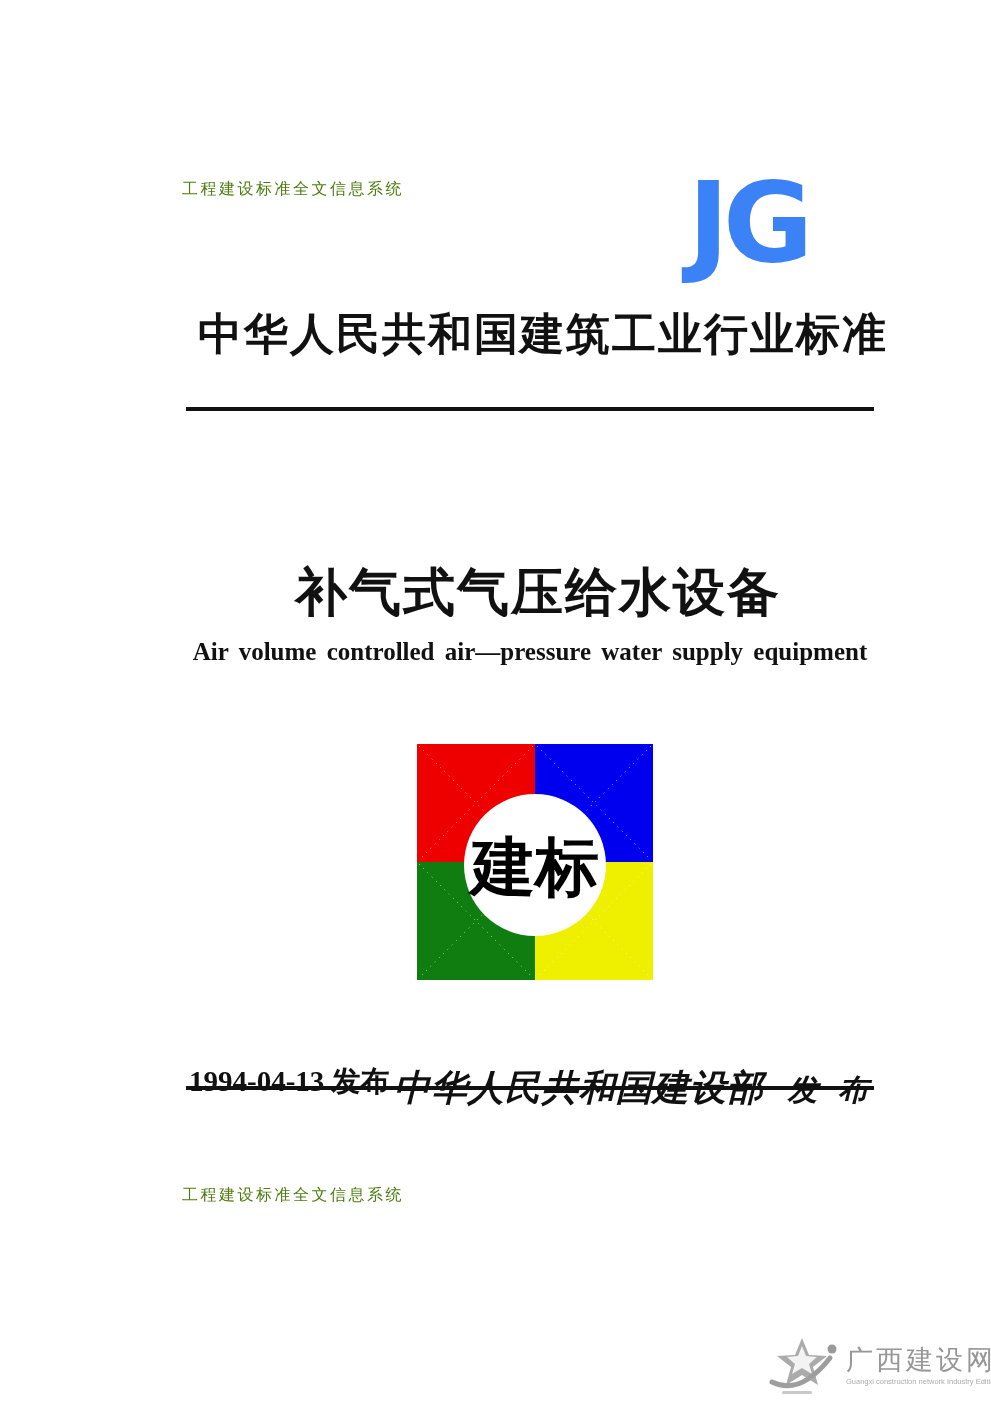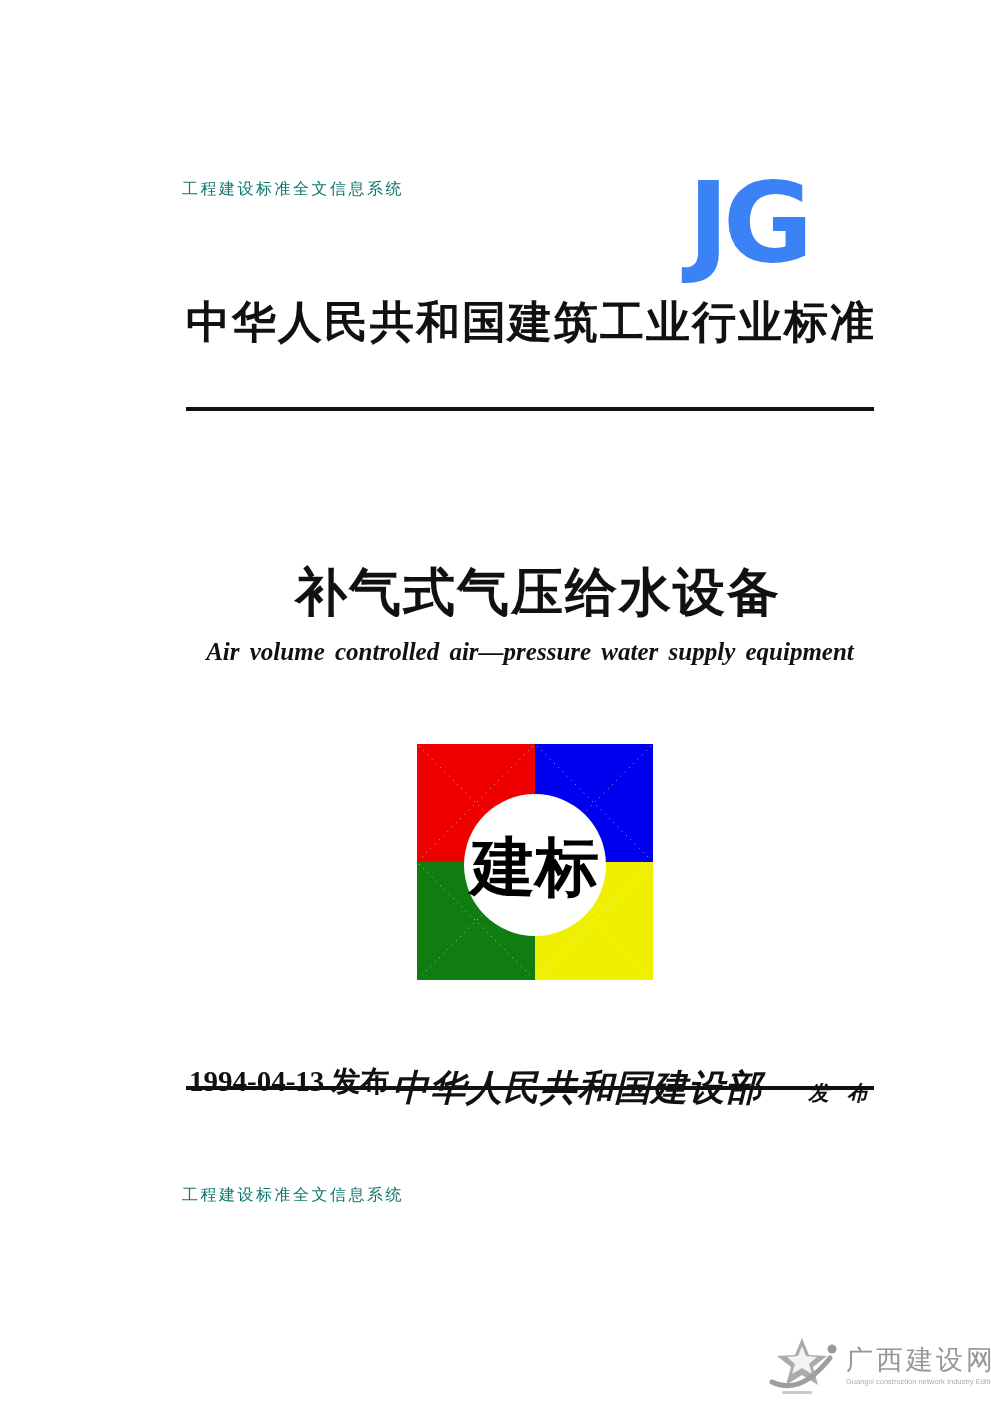--- a/index.html
+++ b/index.html
@@ -8,21 +8,21 @@
     width: 991px;
     height: 1403px;
     background: #ffffff;
     overflow: hidden;
     font-family: "Liberation Sans", sans-serif;
     color: #111;
   }
   .abs { position: absolute; }
 
   .wm {
-    color: #0f766e;
+    color: #4d7c0f;
     font-size: 16px;
     letter-spacing: 2.5px;
     font-family: "Liberation Sans", sans-serif;
     white-space: nowrap;
   }
   .wm-top { left: 182px; top: 179px; }
   .wm-bottom { left: 182px; top: 1185px; }
 
   .jg-logo {
     left: 688px; top: 168px;
@@ -31,21 +31,21 @@
     font-weight: bold;
     font-size: 110px;
     line-height: 1.0;
     letter-spacing: -6px;
     color: #3b82f6;
     text-align: left;
   }
 
   .std-class {
     left: 186px; top: 293px; width: 688px;
-    margin: 0;
+    margin: 12px;
     text-align: center;
     font-size: 44px;
     font-weight: bold;
     letter-spacing: 2px;
     white-space: nowrap;
     font-family: "Liberation Sans", sans-serif;
   }
 
   .std-code {
     left: 186px; top: 369px; width: 680px;
@@ -76,21 +76,20 @@
   }
 
   .doc-title-en {
     left: 186px; top: 638px; width: 688px;
     text-align: center;
     font-family: "Liberation Serif", serif;
     font-weight: bold;
     font-size: 25px;
     word-spacing: 4px;
     white-space: nowrap;
-    font-style: italic;
   }
 
   .emblem { left: 417px; top: 744px; }
 
   .dates-row {
     left: 189px; top: 1062px; width: 688px;
     display: flex;
     justify-content: space-between;
     align-items: baseline;
     font-family: "Liberation Serif", serif;
@@ -106,23 +105,23 @@
     align-items: baseline;
     white-space: nowrap;
     font-style: italic;
   }
   .publisher-name {
     font-size: 36px;
     font-weight: bold;
     letter-spacing: 1px;
   }
   .publish-label {
-    font-size: 21px;
-    font-weight: bold;
-    margin-left: 46px;
+    font-size: 30px;
+    font-weight: bold;
+    margin-left: 24px;
     letter-spacing: 6px;
   }
 
   .site-logo {
     left: 766px; top: 1332px;
     display: flex;
     align-items: center;
   }
   .site-text { margin-left: 6px; }
   .site-name {

